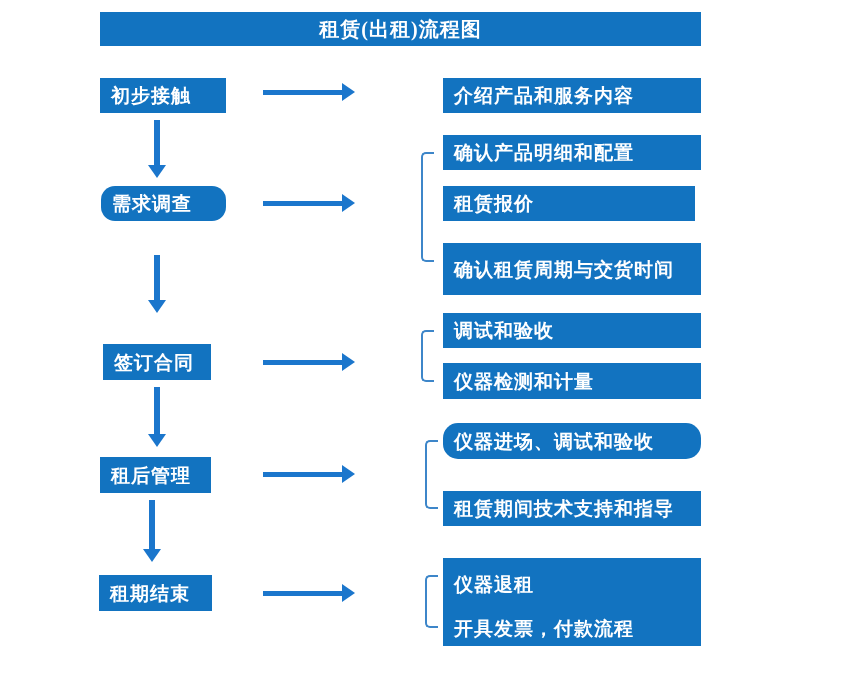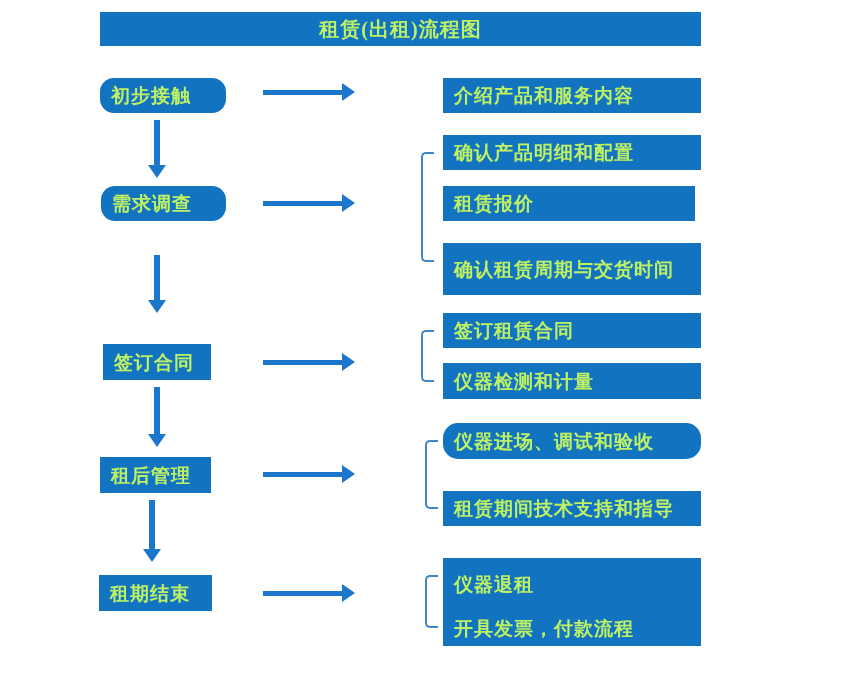--- a/index.html
+++ b/index.html
@@ -6,21 +6,21 @@
   .canvas{
     position:relative;
     width:844px;height:688px;
     background:#ffffff;
     font-family:"Liberation Serif", serif;
     overflow:hidden;
   }
   .bluebox{
     position:absolute;
     background:#1273c0;
-    color:#bef264;
+    color:#ffffff;
     font-weight:bold;
     font-size:19px;
     line-height:1;
     display:flex;
     align-items:center;
     box-sizing:border-box;
     padding-left:11px;
     letter-spacing:1px;
     white-space:nowrap;
   }
@@ -53,21 +53,21 @@
     box-sizing:border-box;
   }
 </style>
 </head>
 <body>
 
 <div class="canvas">
 
   <div class="bluebox titlebar" style="left:100px;top:12px;width:601px;height:34px;">租赁(出租)流程图</div>
 
-  <div class="bluebox" style="left:100px;top:78px;width:126px;height:35px;border-radius:14px;">初步接触</div>
+  <div class="bluebox" style="left:100px;top:78px;width:126px;height:35px;">初步接触</div>
   <div class="bluebox" style="left:101px;top:186px;width:125px;height:35px;border-radius:14px;">需求调查</div>
   <div class="bluebox" style="left:103px;top:344px;width:108px;height:36px;">签订合同</div>
   <div class="bluebox" style="left:100px;top:457px;width:111px;height:36px;">租后管理</div>
   <div class="bluebox" style="left:99px;top:575px;width:113px;height:36px;">租期结束</div>
 
   <div class="varrow" style="left:148px;top:120px;height:58px;">
       <div class="shaft"></div>
     </div>
   <div class="varrow" style="left:148px;top:255px;height:58px;">
       <div class="shaft"></div>
@@ -97,20 +97,20 @@
 
   <div class="bracket" style="left:421px;top:152px;height:110px;"></div>
   <div class="bracket" style="left:421px;top:330px;height:52px;"></div>
   <div class="bracket" style="left:425px;top:440px;height:69px;"></div>
   <div class="bracket" style="left:425px;top:575px;height:53px;"></div>
 
   <div class="bluebox" style="left:443px;top:78px;width:258px;height:35px;">介绍产品和服务内容</div>
   <div class="bluebox" style="left:443px;top:135px;width:258px;height:35px;">确认产品明细和配置</div>
   <div class="bluebox" style="left:443px;top:186px;width:252px;height:35px;">租赁报价</div>
   <div class="bluebox" style="left:443px;top:243px;width:258px;height:52px;">确认租赁周期与交货时间</div>
-  <div class="bluebox" style="left:443px;top:313px;width:258px;height:35px;">签订租赁合同</div>
+  <div class="bluebox" style="left:443px;top:313px;width:258px;height:35px;">调试和验收</div>
   <div class="bluebox" style="left:443px;top:363px;width:258px;height:36px;">仪器检测和计量</div>
   <div class="bluebox" style="left:443px;top:423px;width:258px;height:36px;border-radius:15px;">仪器进场、调试和验收</div>
   <div class="bluebox" style="left:443px;top:491px;width:258px;height:35px;">租赁期间技术支持和指导</div>
   <div class="bluebox" style="left:443px;top:558px;width:258px;height:52px;">仪器退租</div>
   <div class="bluebox" style="left:443px;top:610px;width:258px;height:36px;">开具发票，付款流程</div>
 
 </div>
 
 </body></html>

